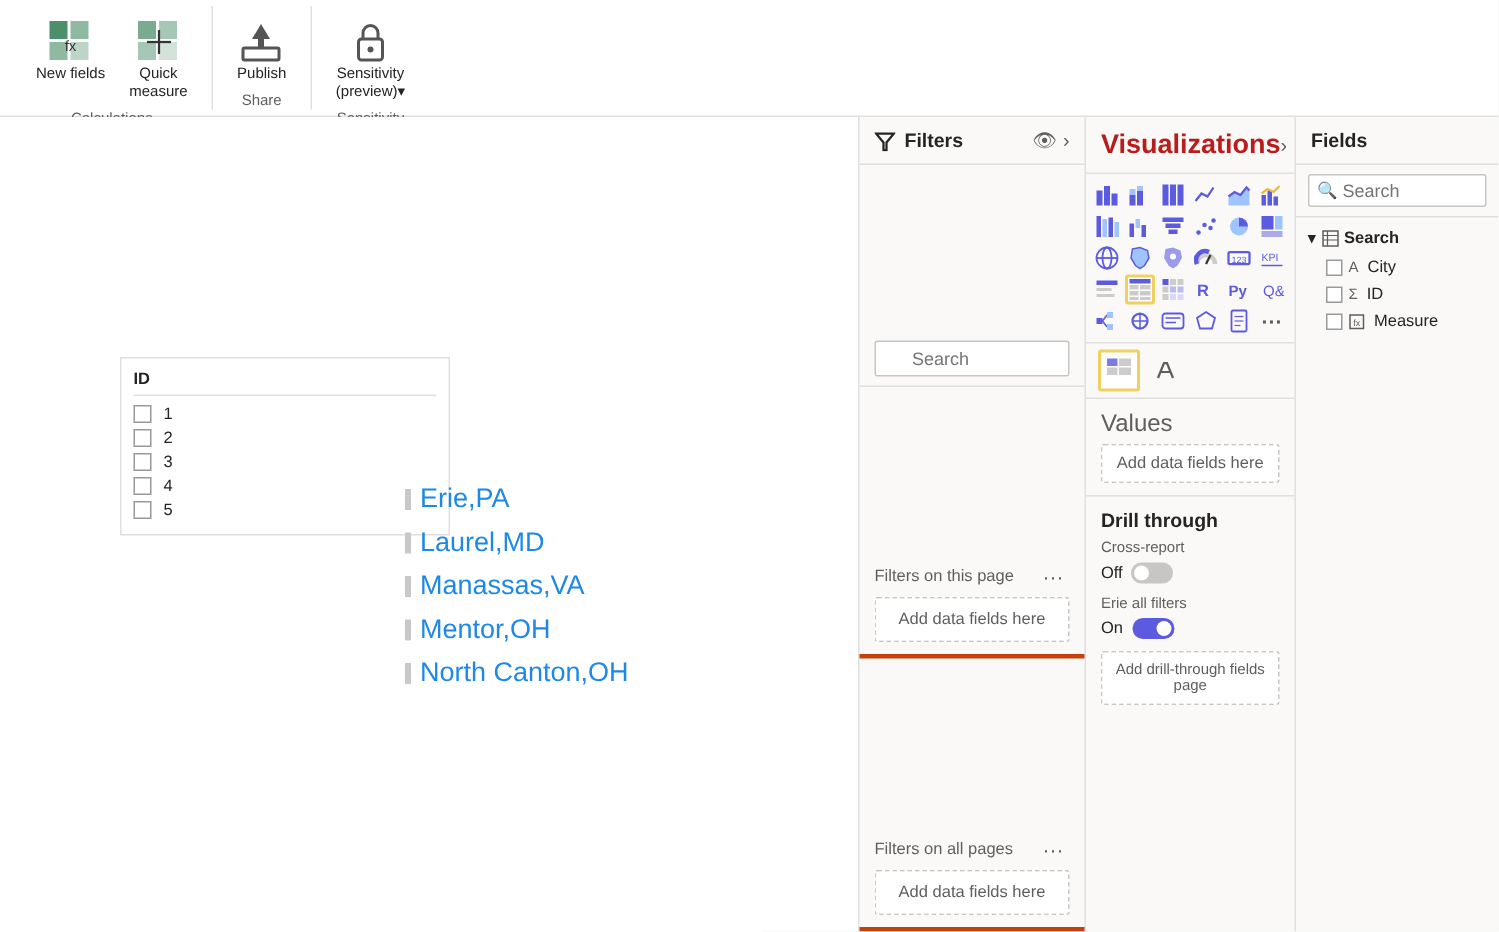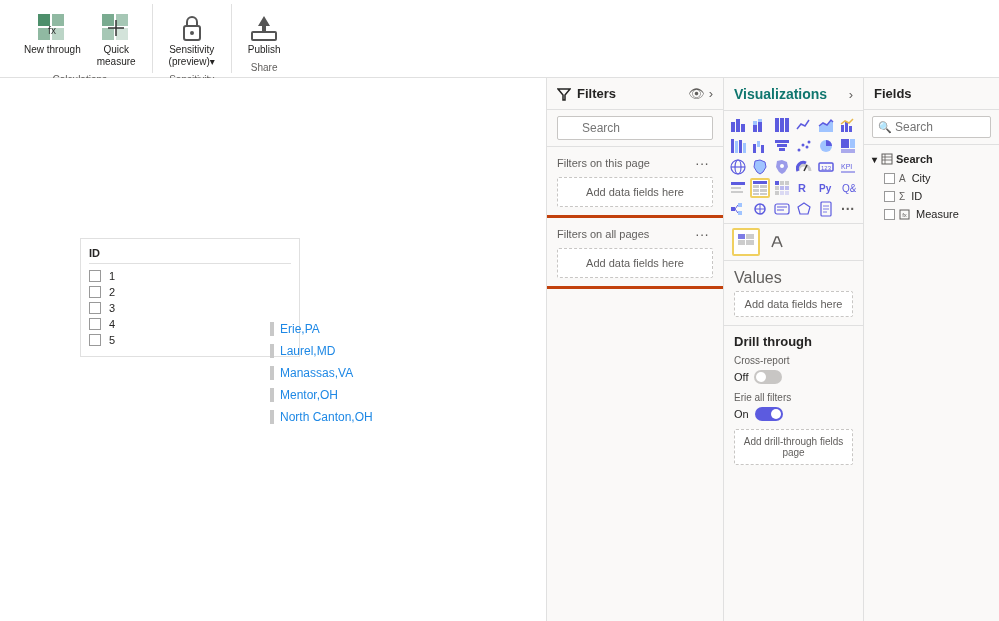--- a/index.html
+++ b/index.html
@@ -110,39 +110,40 @@
     
     .city-list {
       position: absolute;
       left: 270px;
       top: 240px;
     }
     .city-item {
       display: flex;
       align-items: center;
       padding: 4px 0;
-      font-size: 12px;
+      font-size: 18px;
       color: #1e88e5;
     }
     .city-bar {
       width: 4px;
       height: 14px;
       background: #c8c8c8;
       margin-right: 6px;
       display: inline-block;
     }
 
     
     .filters-panel {
-      width: 178px;
+      width: 152px;
       background: #faf9f8;
       border-left: 1px solid #e0e0e0;
       border-right: 1px solid #e0e0e0;
       display: flex;
       flex-direction: column;
+      justify-content: space-between;
     }
     .filters-header {
       display: flex;
       align-items: center;
       justify-content: space-between;
       padding: 8px 10px;
       border-bottom: 1px solid #e0e0e0;
     }
     .filters-title {
       display: flex;
@@ -214,23 +215,23 @@
       overflow-y: auto;
     }
     .viz-header {
       display: flex;
       align-items: center;
       justify-content: space-between;
       padding: 8px 10px;
       border-bottom: 1px solid #e0e0e0;
     }
     .viz-title {
-      font-size: 14px;
+      font-size: 18px;
       font-weight: 600;
-      color: #0f766e;
+      color: #b91c1c;
     }
     .viz-icons-grid {
       display: grid;
       grid-template-columns: repeat(6, 1fr);
       gap: 1px;
       padding: 4px;
       border-bottom: 1px solid #e0e0e0;
     }
     .viz-icon-btn {
       width: 20px;
@@ -399,21 +400,21 @@
         <div class="toolbar-icon">
           <svg width="32" height="32" viewBox="0 0 32 32">
             <rect x="2" y="2" width="12" height="12" fill="#217346" opacity="0.8"></rect>
             <rect x="16" y="2" width="12" height="12" fill="#217346" opacity="0.5"></rect>
             <rect x="2" y="16" width="12" height="12" fill="#217346" opacity="0.5"></rect>
             <rect x="16" y="16" width="12" height="12" fill="#217346" opacity="0.3"></rect>
             <text x="16" y="22" text-anchor="middle" font-size="10" fill="#333">fx</text>
           </svg>
         </div>
         <span class="toolbar-label">New
-through</span>
+fields</span>
       </div>
       <div class="toolbar-btn">
         <div class="toolbar-icon">
           <svg width="32" height="32" viewBox="0 0 32 32">
             <rect x="2" y="2" width="12" height="12" fill="#217346" opacity="0.6"></rect>
             <rect x="16" y="2" width="12" height="12" fill="#217346" opacity="0.4"></rect>
             <rect x="2" y="16" width="12" height="12" fill="#217346" opacity="0.4"></rect>
             <rect x="16" y="16" width="12" height="12" fill="#217346" opacity="0.2"></rect>
             <line x1="16" y1="8" x2="16" y2="24" stroke="#333" stroke-width="1.5"></line>
             <line x1="8" y1="16" x2="24" y2="16" stroke="#333" stroke-width="1.5"></line>
@@ -422,43 +423,43 @@
         <span class="toolbar-label">Quick<br>measure</span>
       </div>
     </div>
     <span class="toolbar-group-label">Calculations</span>
   </div>
   <div class="toolbar-group">
     <div class="toolbar-buttons">
       <div class="toolbar-btn">
         <div class="toolbar-icon">
           <svg width="32" height="32" viewBox="0 0 32 32">
-            <rect x="8" y="14" width="16" height="14" rx="2" fill="none" stroke="#555" stroke-width="2"></rect>
-            <path d="M11 14V10a5 5 0 0110 0v4" fill="none" stroke="#555" stroke-width="2"></path>
-            <circle cx="16" cy="21" r="2" fill="#555"></circle>
+            <rect x="4" y="20" width="24" height="8" rx="1" fill="none" stroke="#555" stroke-width="2"></rect>
+            <polygon points="16,4 10,14 14,14 14,20 18,20 18,14 22,14" fill="#555"></polygon>
           </svg>
         </div>
-        <span class="toolbar-label">Sensitivity<br>(preview)▾</span>
-      </div>
-    </div>
-    <span class="toolbar-group-label">Sensitivity</span>
+        <span class="toolbar-label">Publish</span>
+      </div>
+    </div>
+    <span class="toolbar-group-label">Share</span>
   </div>
   <div class="toolbar-group">
     <div class="toolbar-buttons">
       <div class="toolbar-btn">
         <div class="toolbar-icon">
           <svg width="32" height="32" viewBox="0 0 32 32">
-            <rect x="4" y="20" width="24" height="8" rx="1" fill="none" stroke="#555" stroke-width="2"></rect>
-            <polygon points="16,4 10,14 14,14 14,20 18,20 18,14 22,14" fill="#555"></polygon>
+            <rect x="8" y="14" width="16" height="14" rx="2" fill="none" stroke="#555" stroke-width="2"></rect>
+            <path d="M11 14V10a5 5 0 0110 0v4" fill="none" stroke="#555" stroke-width="2"></path>
+            <circle cx="16" cy="21" r="2" fill="#555"></circle>
           </svg>
         </div>
-        <span class="toolbar-label">Publish</span>
-      </div>
-    </div>
-    <span class="toolbar-group-label">Share</span>
+        <span class="toolbar-label">Sensitivity<br>(preview)▾</span>
+      </div>
+    </div>
+    <span class="toolbar-group-label">Sensitivity</span>
   </div>
 </div>
 
 <div class="main-area">
 
   <div class="canvas-area">
 
     <div class="table-visual">
       <div class="table-visual-header">
         <span>ID</span>

